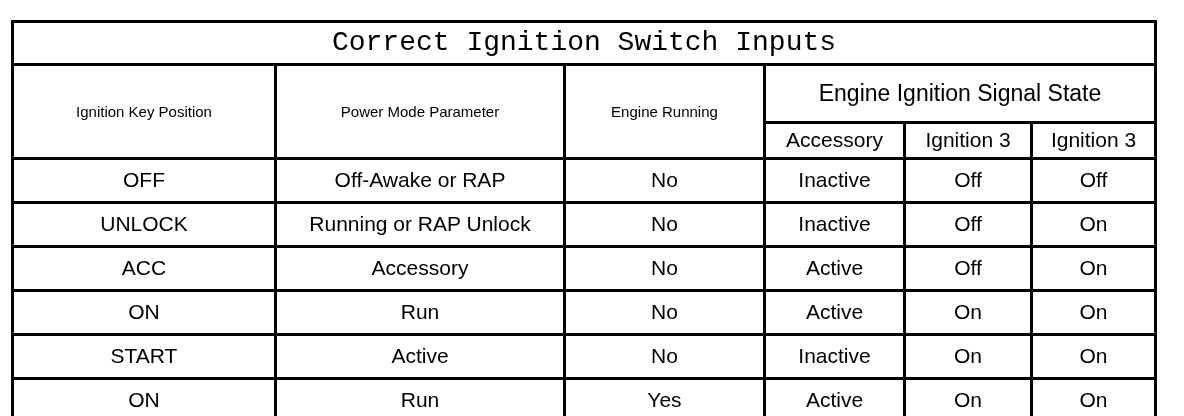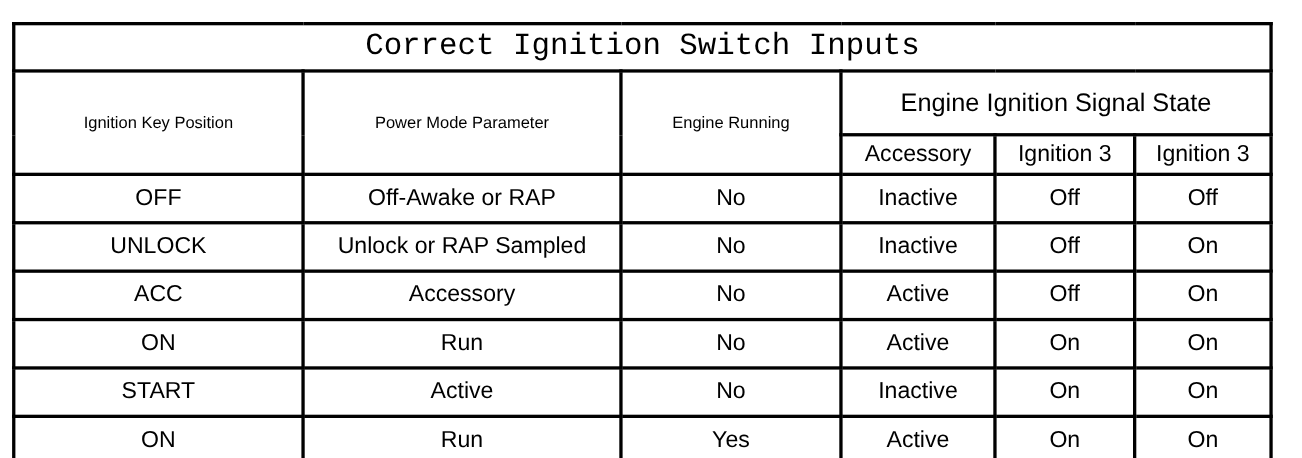--- a/index.html
+++ b/index.html
@@ -114,21 +114,21 @@
       <tr>
         <td class="cell-data">OFF</td>
         <td class="cell-data">Off-Awake or RAP</td>
         <td class="cell-data">No</td>
         <td class="cell-data">Inactive</td>
         <td class="cell-data">Off</td>
         <td class="cell-data">Off</td>
       </tr>
       <tr>
         <td class="cell-data">UNLOCK</td>
-        <td class="cell-data">Unlock or RAP Sampled</td>
+        <td class="cell-data">Running or RAP Unlock</td>
         <td class="cell-data">No</td>
         <td class="cell-data">Inactive</td>
         <td class="cell-data">Off</td>
         <td class="cell-data">On</td>
       </tr>
       <tr>
         <td class="cell-data">ACC</td>
         <td class="cell-data">Accessory</td>
         <td class="cell-data">No</td>
         <td class="cell-data">Active</td>

